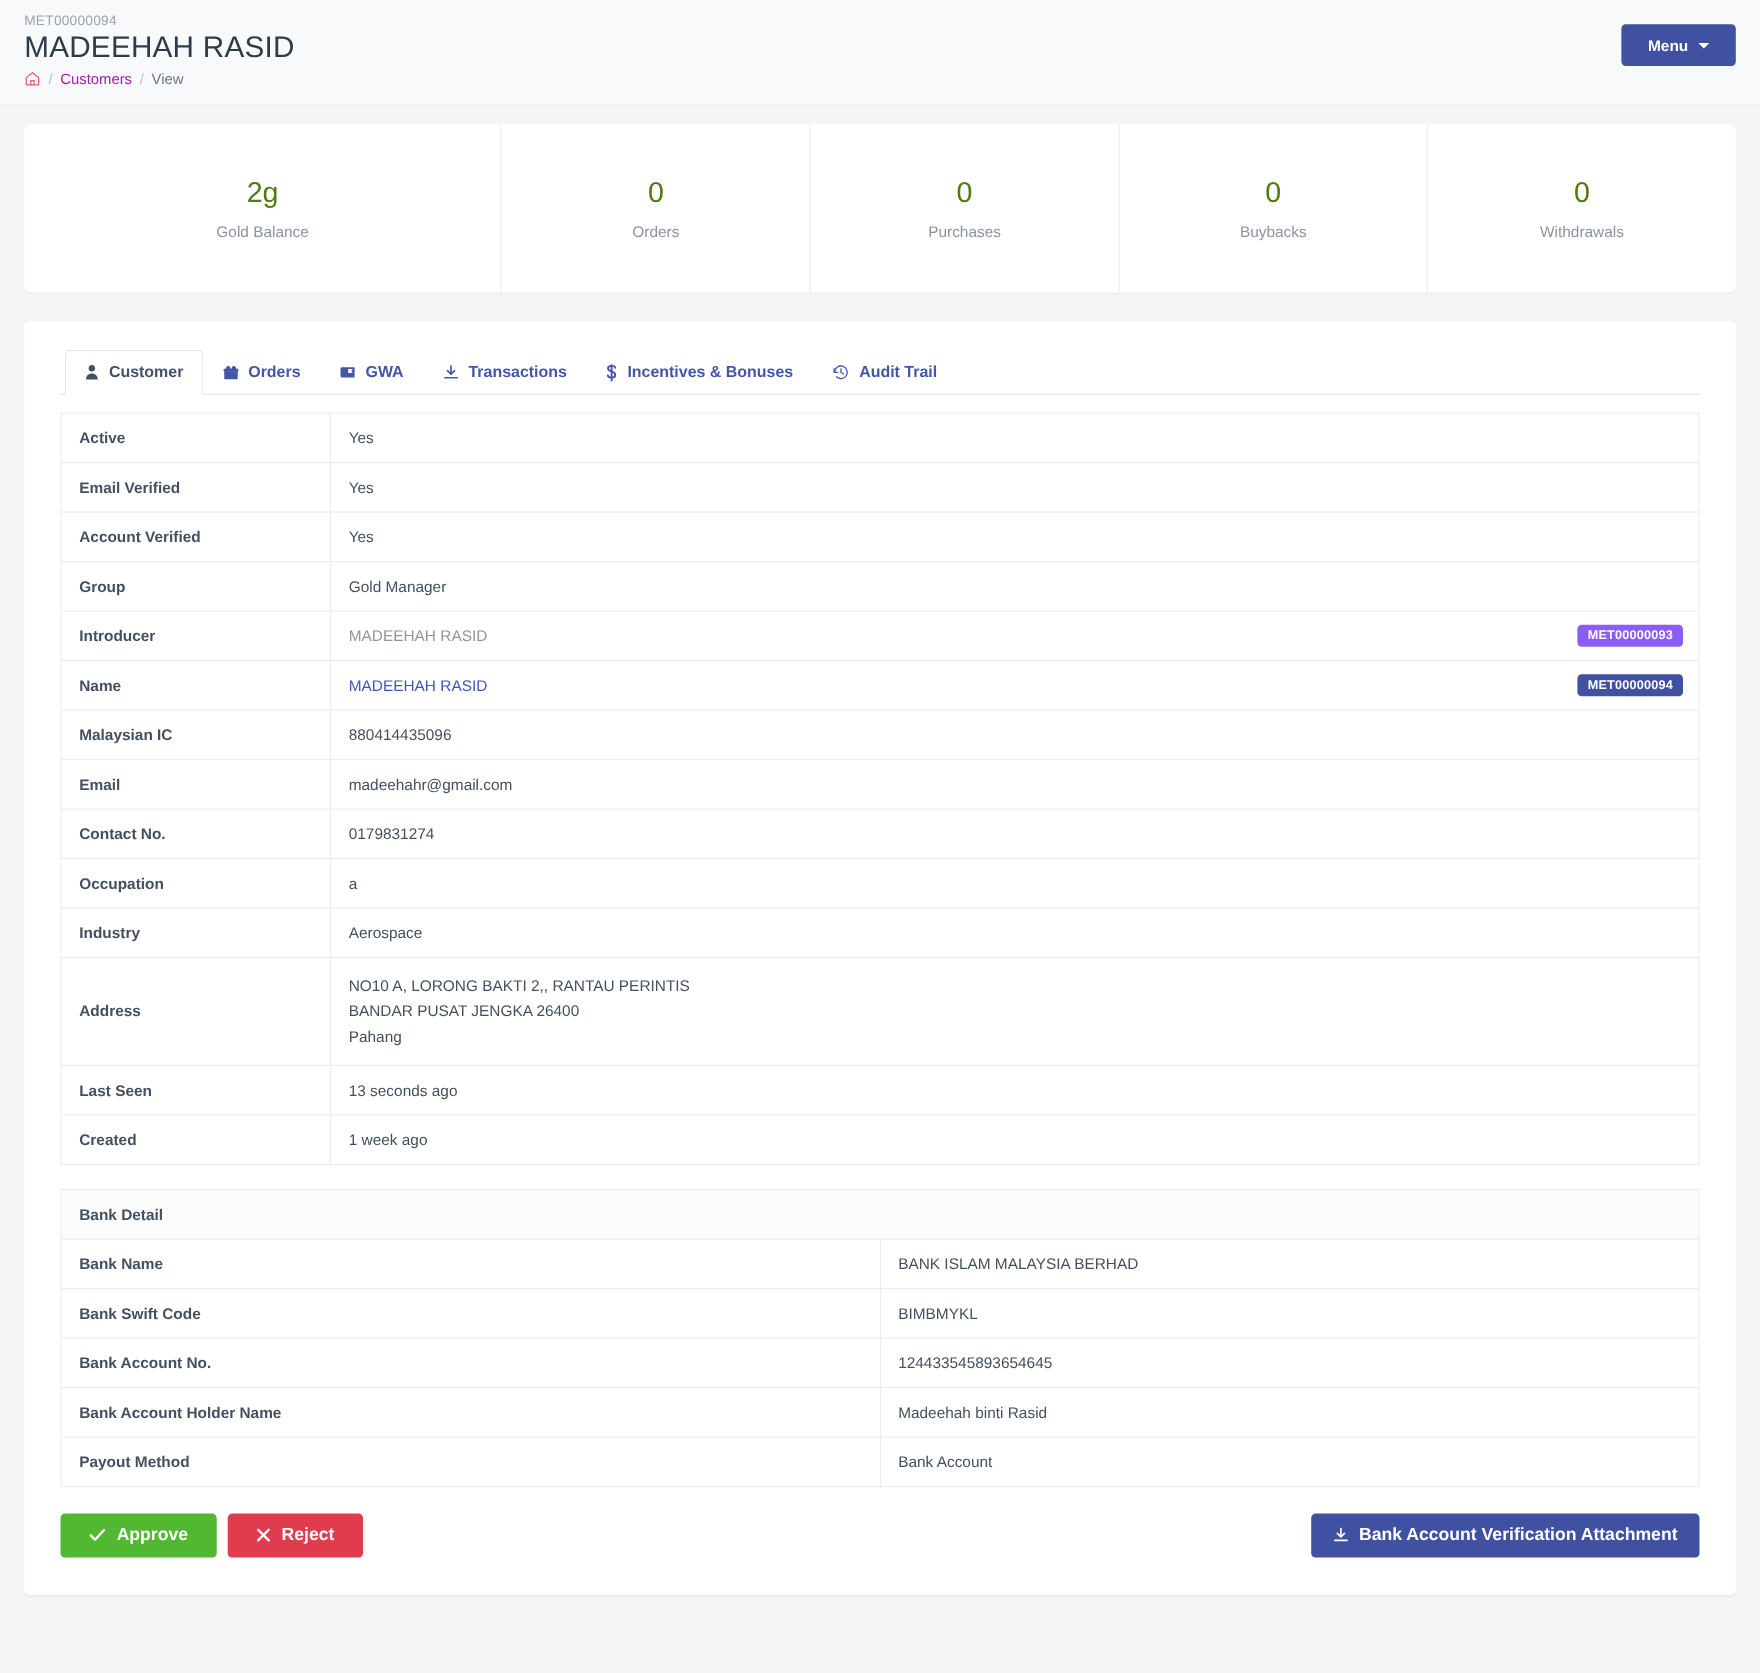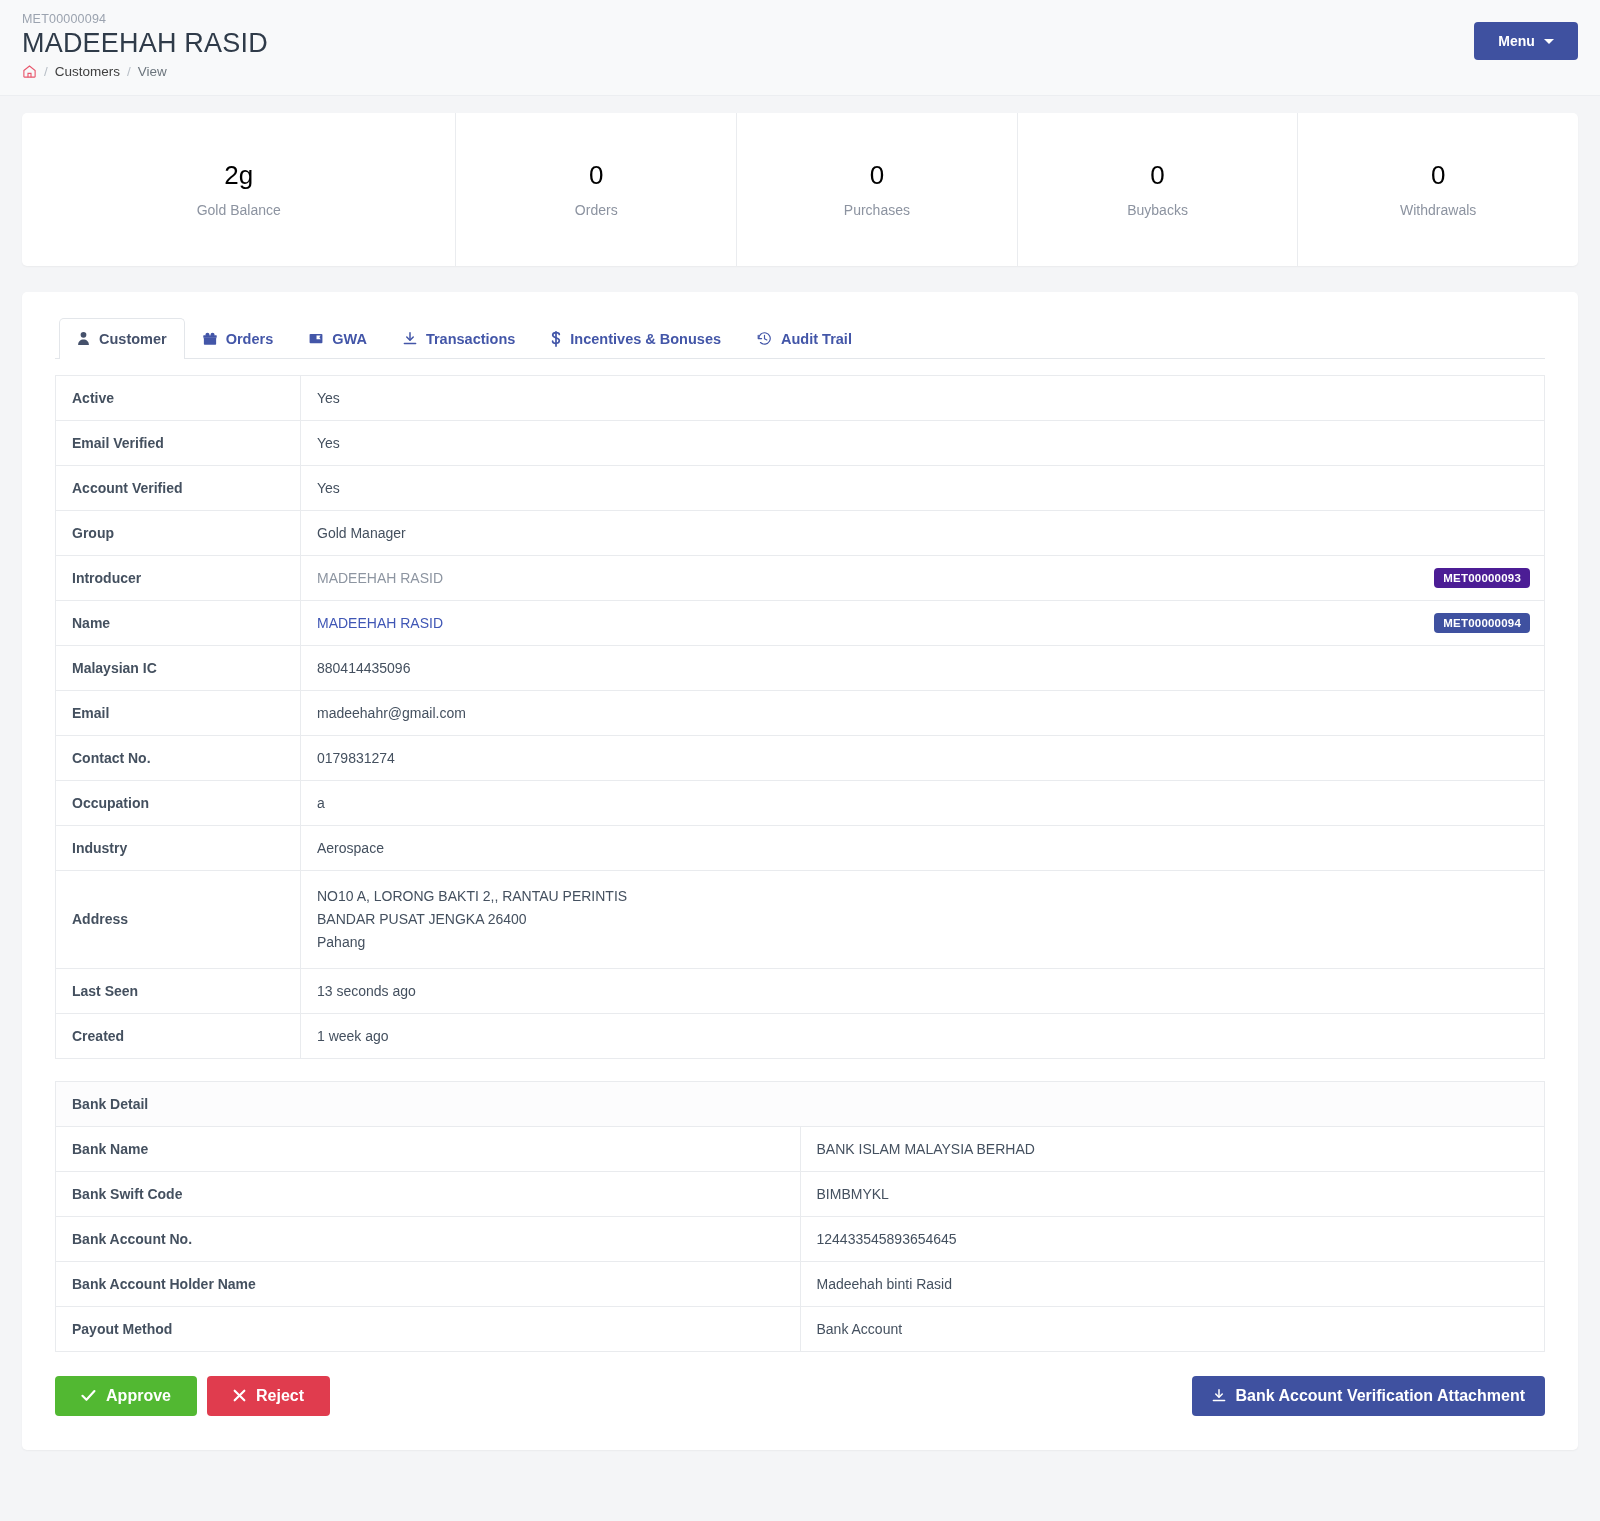--- a/index.html
+++ b/index.html
@@ -35,21 +35,21 @@
     margin-bottom: 5px;
   }
   .breadcrumb {
     display: flex;
     align-items: center;
     gap: 7px;
     font-size: 13.5px;
     color: #6c757d;
   }
   .breadcrumb .sep { color: #b8bfc7; }
-  .crumb-link { color: #404040; text-decoration: none; }
+  .crumb-link { color: #a21caf; text-decoration: none; }
   .home-icon { display: inline-flex; align-items: center; }
   .home-icon svg { display: block; }
 
   .menu-btn {
     position: absolute;
     right: 22px;
     top: 10px;
     background: #3f51a0;
     color: #fff;
     border: none;
@@ -85,21 +85,21 @@
   .stat {
     padding: 48px 0 48px 0;
     flex: 1 1 0;
     border-right: 1px solid #eaecef;
     text-align: center;
   }
   .stat:first-child { flex: 1.55 1 0; }
   .stat:last-child { border-right: none; }
   .stat-value {
     font-size: 26px;
-    color: #000000;
+    color: #4d7c0f;
     font-weight: 400;
     line-height: 1.1;
     margin-bottom: 12px;
   }
   .stat-label { font-size: 14px; color: #8c93a0; }
 
   
   .main-card {
     background: #fff;
     border-radius: 5px;
@@ -170,21 +170,21 @@
     top: 50%;
     transform: translateY(-50%);
     font-size: 11.5px;
     font-weight: 700;
     color: #fff;
     padding: 4px 9px 4px 9px;
     border-radius: 4px;
     letter-spacing: .2px;
     white-space: nowrap;
   }
-  .badge-danger { background: #4c1d95; }
+  .badge-danger { background: #8b5cf6; }
   .badge-primary { background: #3f51a0; }
 
   table.bank { margin-top: 22px; }
   td.section-head {
     font-weight: 700;
     color: #3b4654;
     background: #fcfcfd;
     margin-top: 41px;
   }
 

